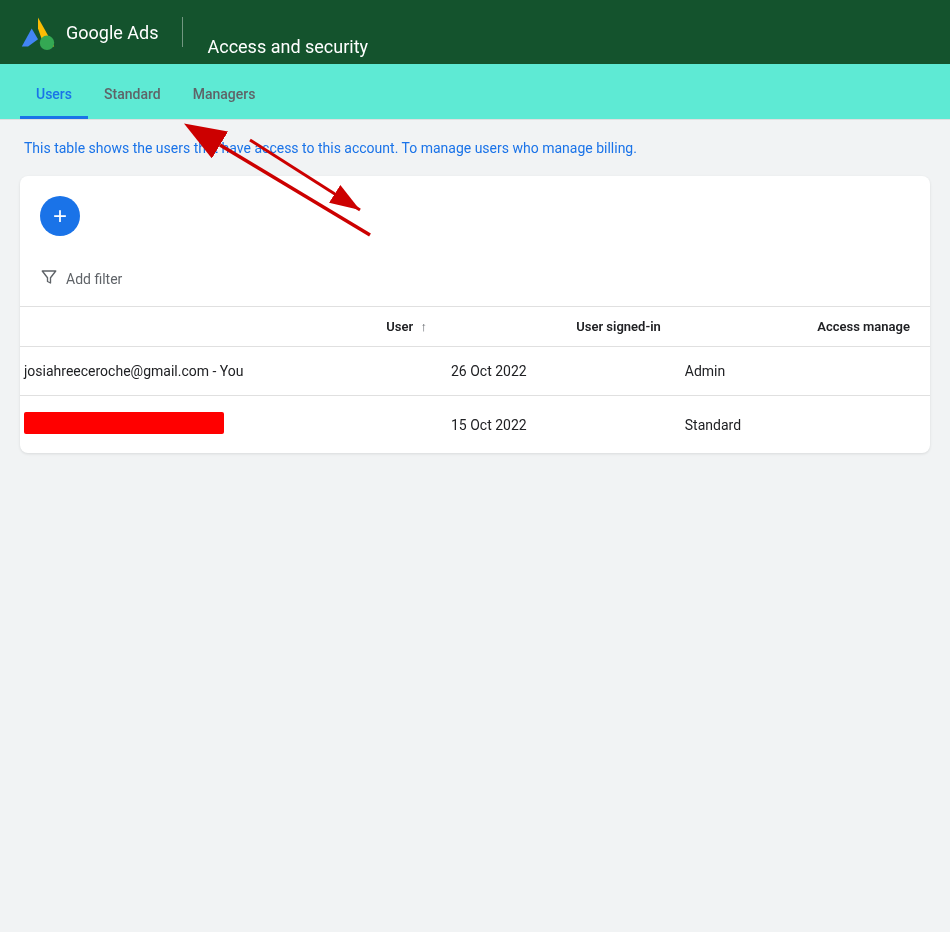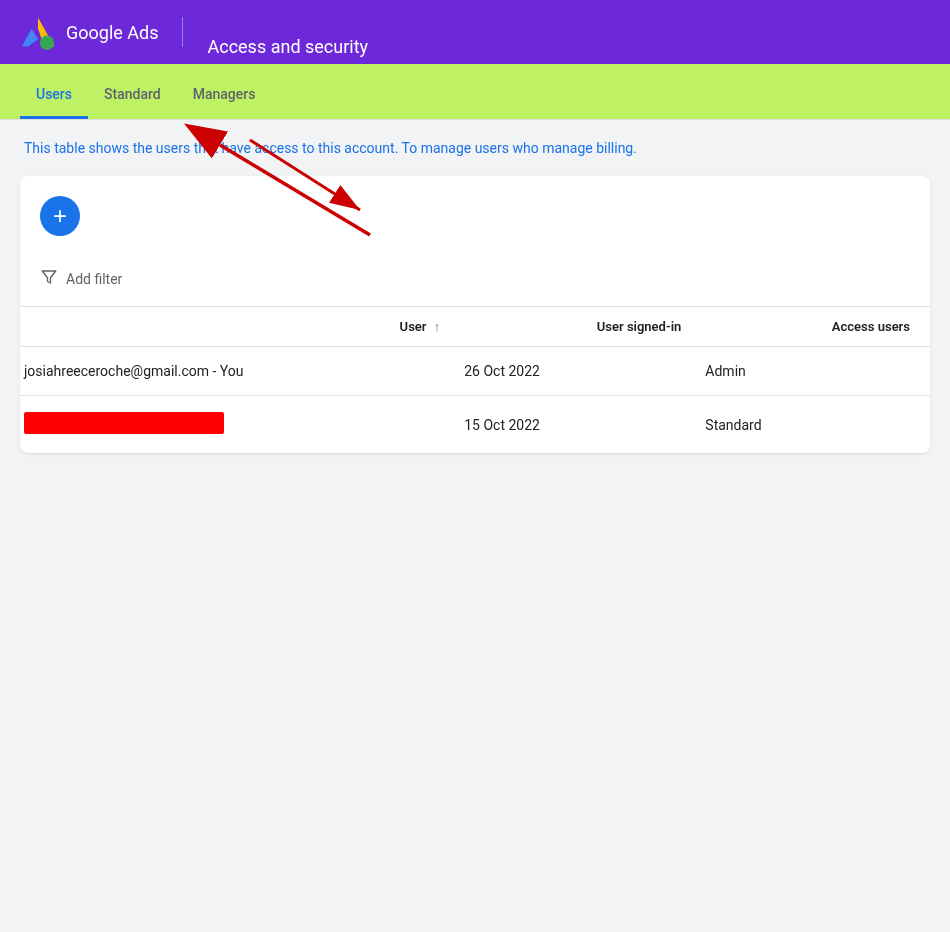--- a/index.html
+++ b/index.html
@@ -5,21 +5,21 @@
     * { margin: 0; padding: 0; box-sizing: border-box; }
     body {
       font-family: 'Google Sans', Roboto, Arial, sans-serif;
       background: #f1f3f4;
       min-height: 932px;
       width: 950px;
     }
 
     
     .header {
-      background: #6d28d9;
+      background: #14532d;
       display: flex;
       align-items: center;
       padding: 0 20px;
       height: 64px;
       gap: 16px;
     }
     .header-logo {
       display: flex;
       align-items: center;
       gap: 10px;
@@ -41,21 +41,21 @@
     }
     .header-page-title {
       color: #ffffff;
       font-size: 18px;
       font-weight: 400;
       margin-top: 28px;
     }
 
     
     .tabs-bar {
-      background: #bef264;
+      background: #5eead4;
       display: flex;
       align-items: flex-end;
       padding: 0 20px;
       border-bottom: 1px solid #e0e0e0;
       height: 56px;
     }
     .tab {
       padding: 0 16px 14px 16px;
       font-size: 14px;
       color: #5f6368;
@@ -235,21 +235,21 @@
     </div>
 
     <table class="table">
       <thead>
         <tr>
           <th>
             <span>User</span>
             <span class="sort-arrow">↑</span>
           </th>
           <th>User signed-in</th>
-          <th>Access users</th>
+          <th>Access manage</th>
         </tr>
       </thead>
       <tbody>
 
         <tr>
           <td>josiahreeceroche@gmail.com - You</td>
           <td>26 Oct 2022</td>
           <td>Admin</td>
         </tr>
 

